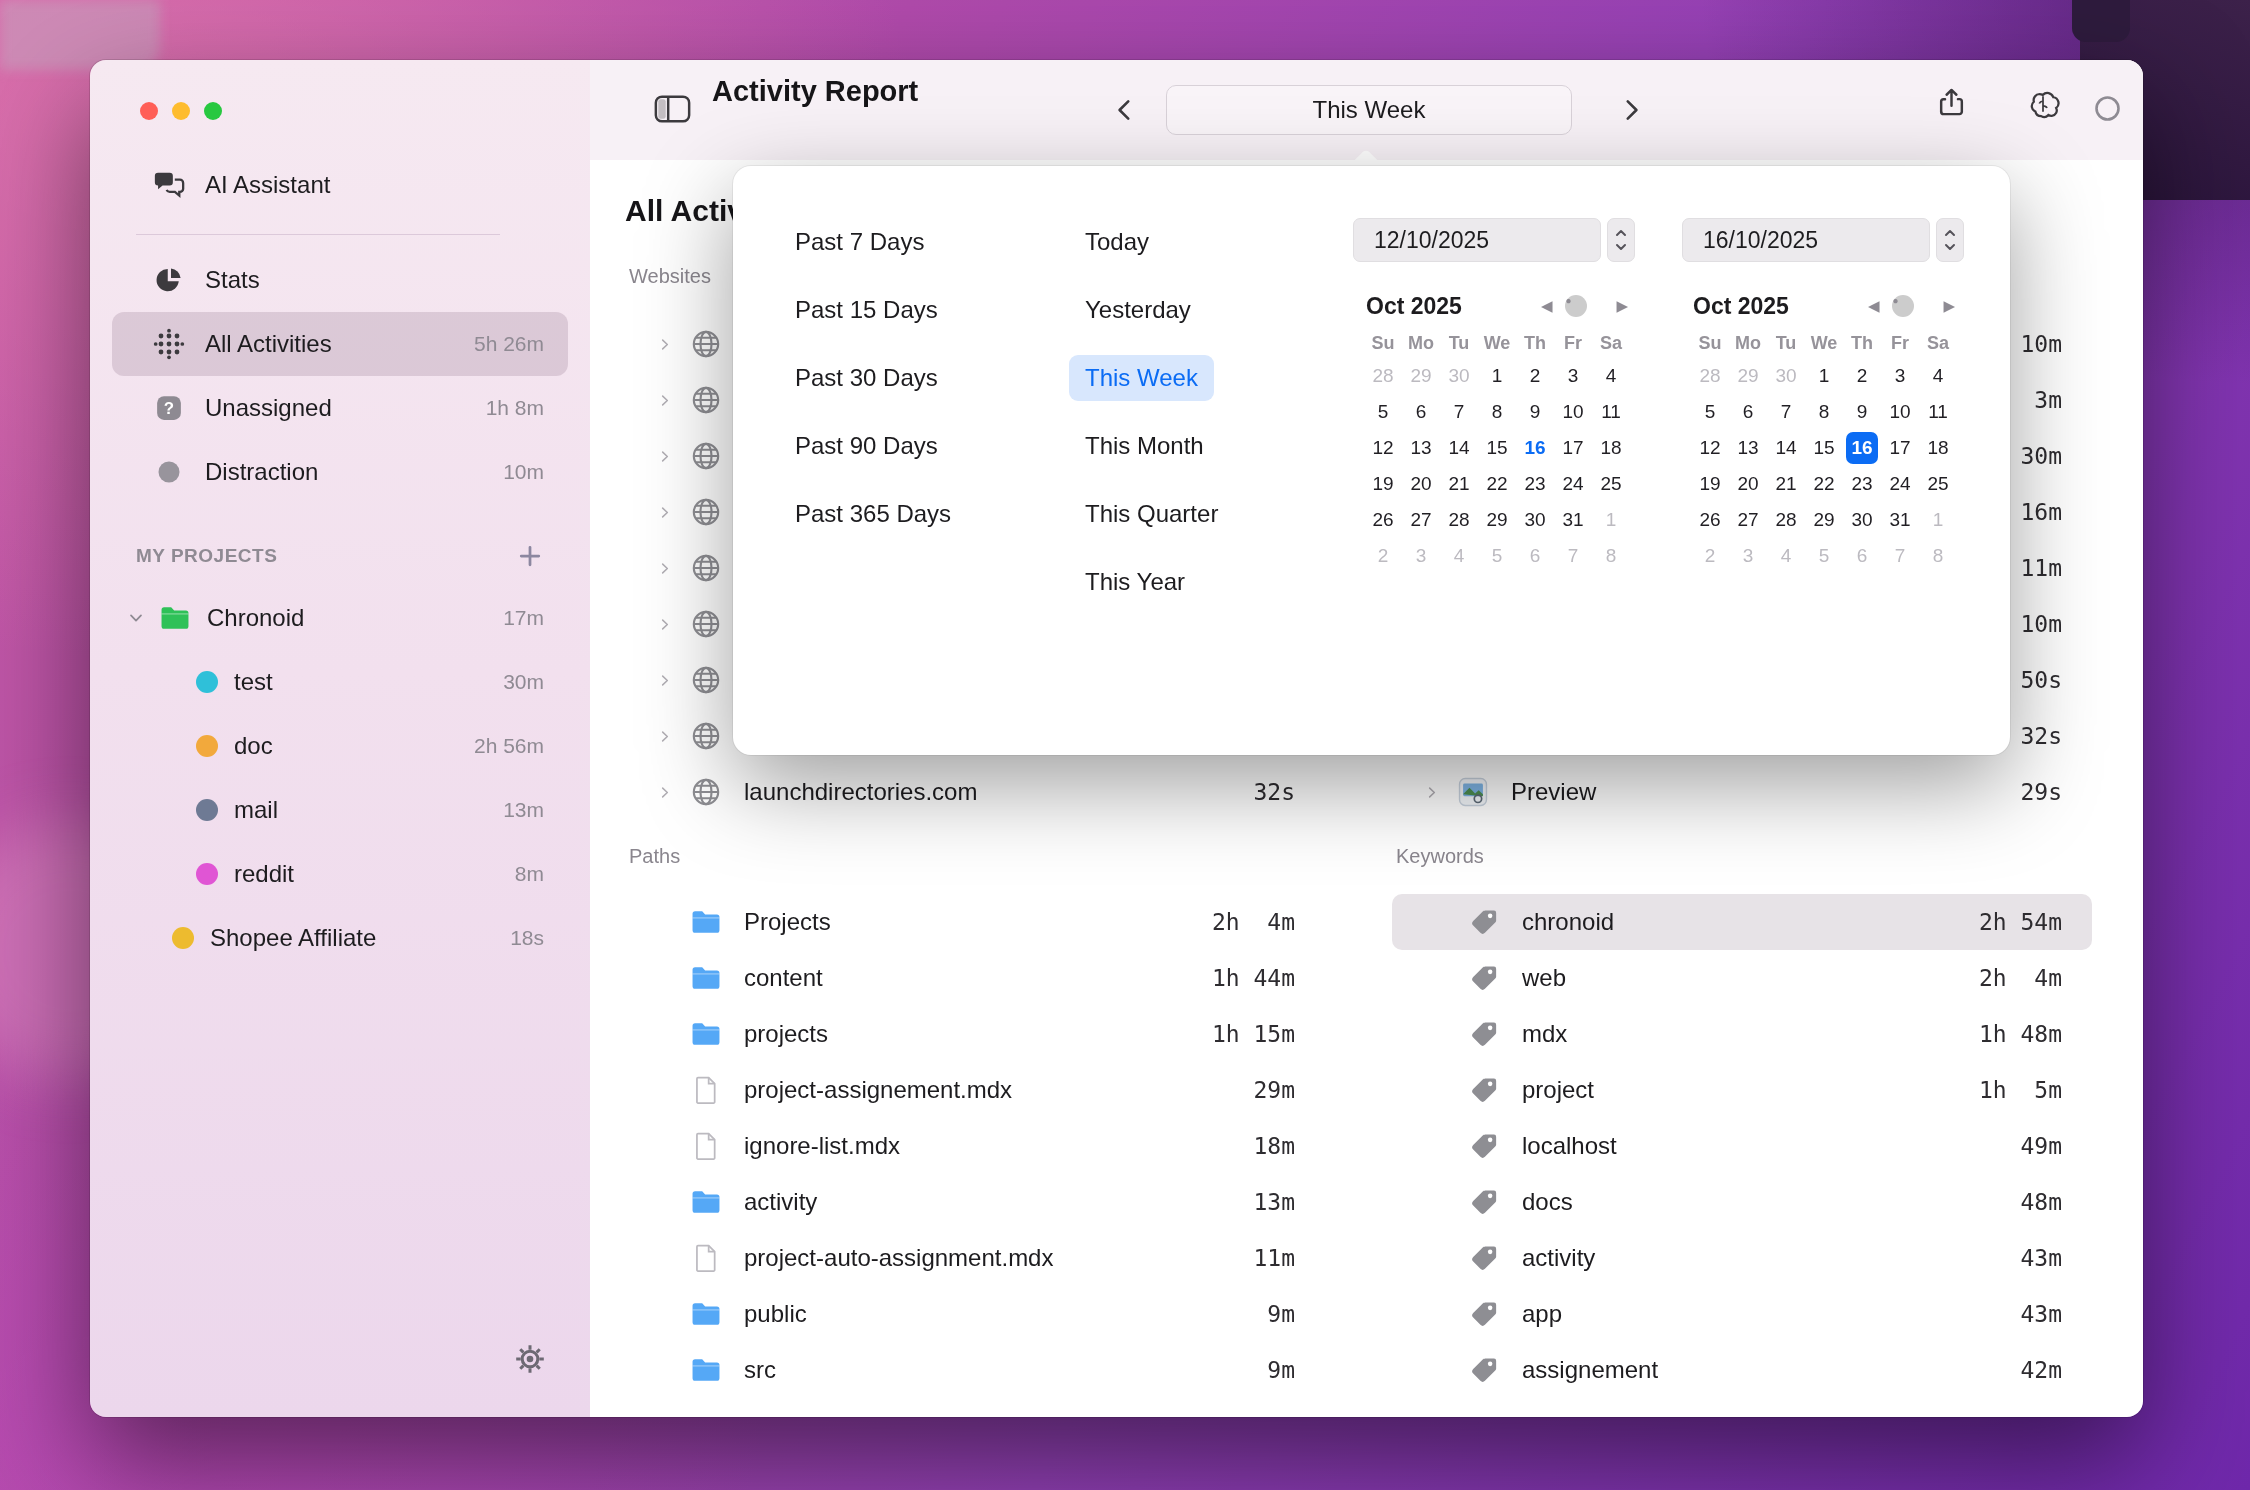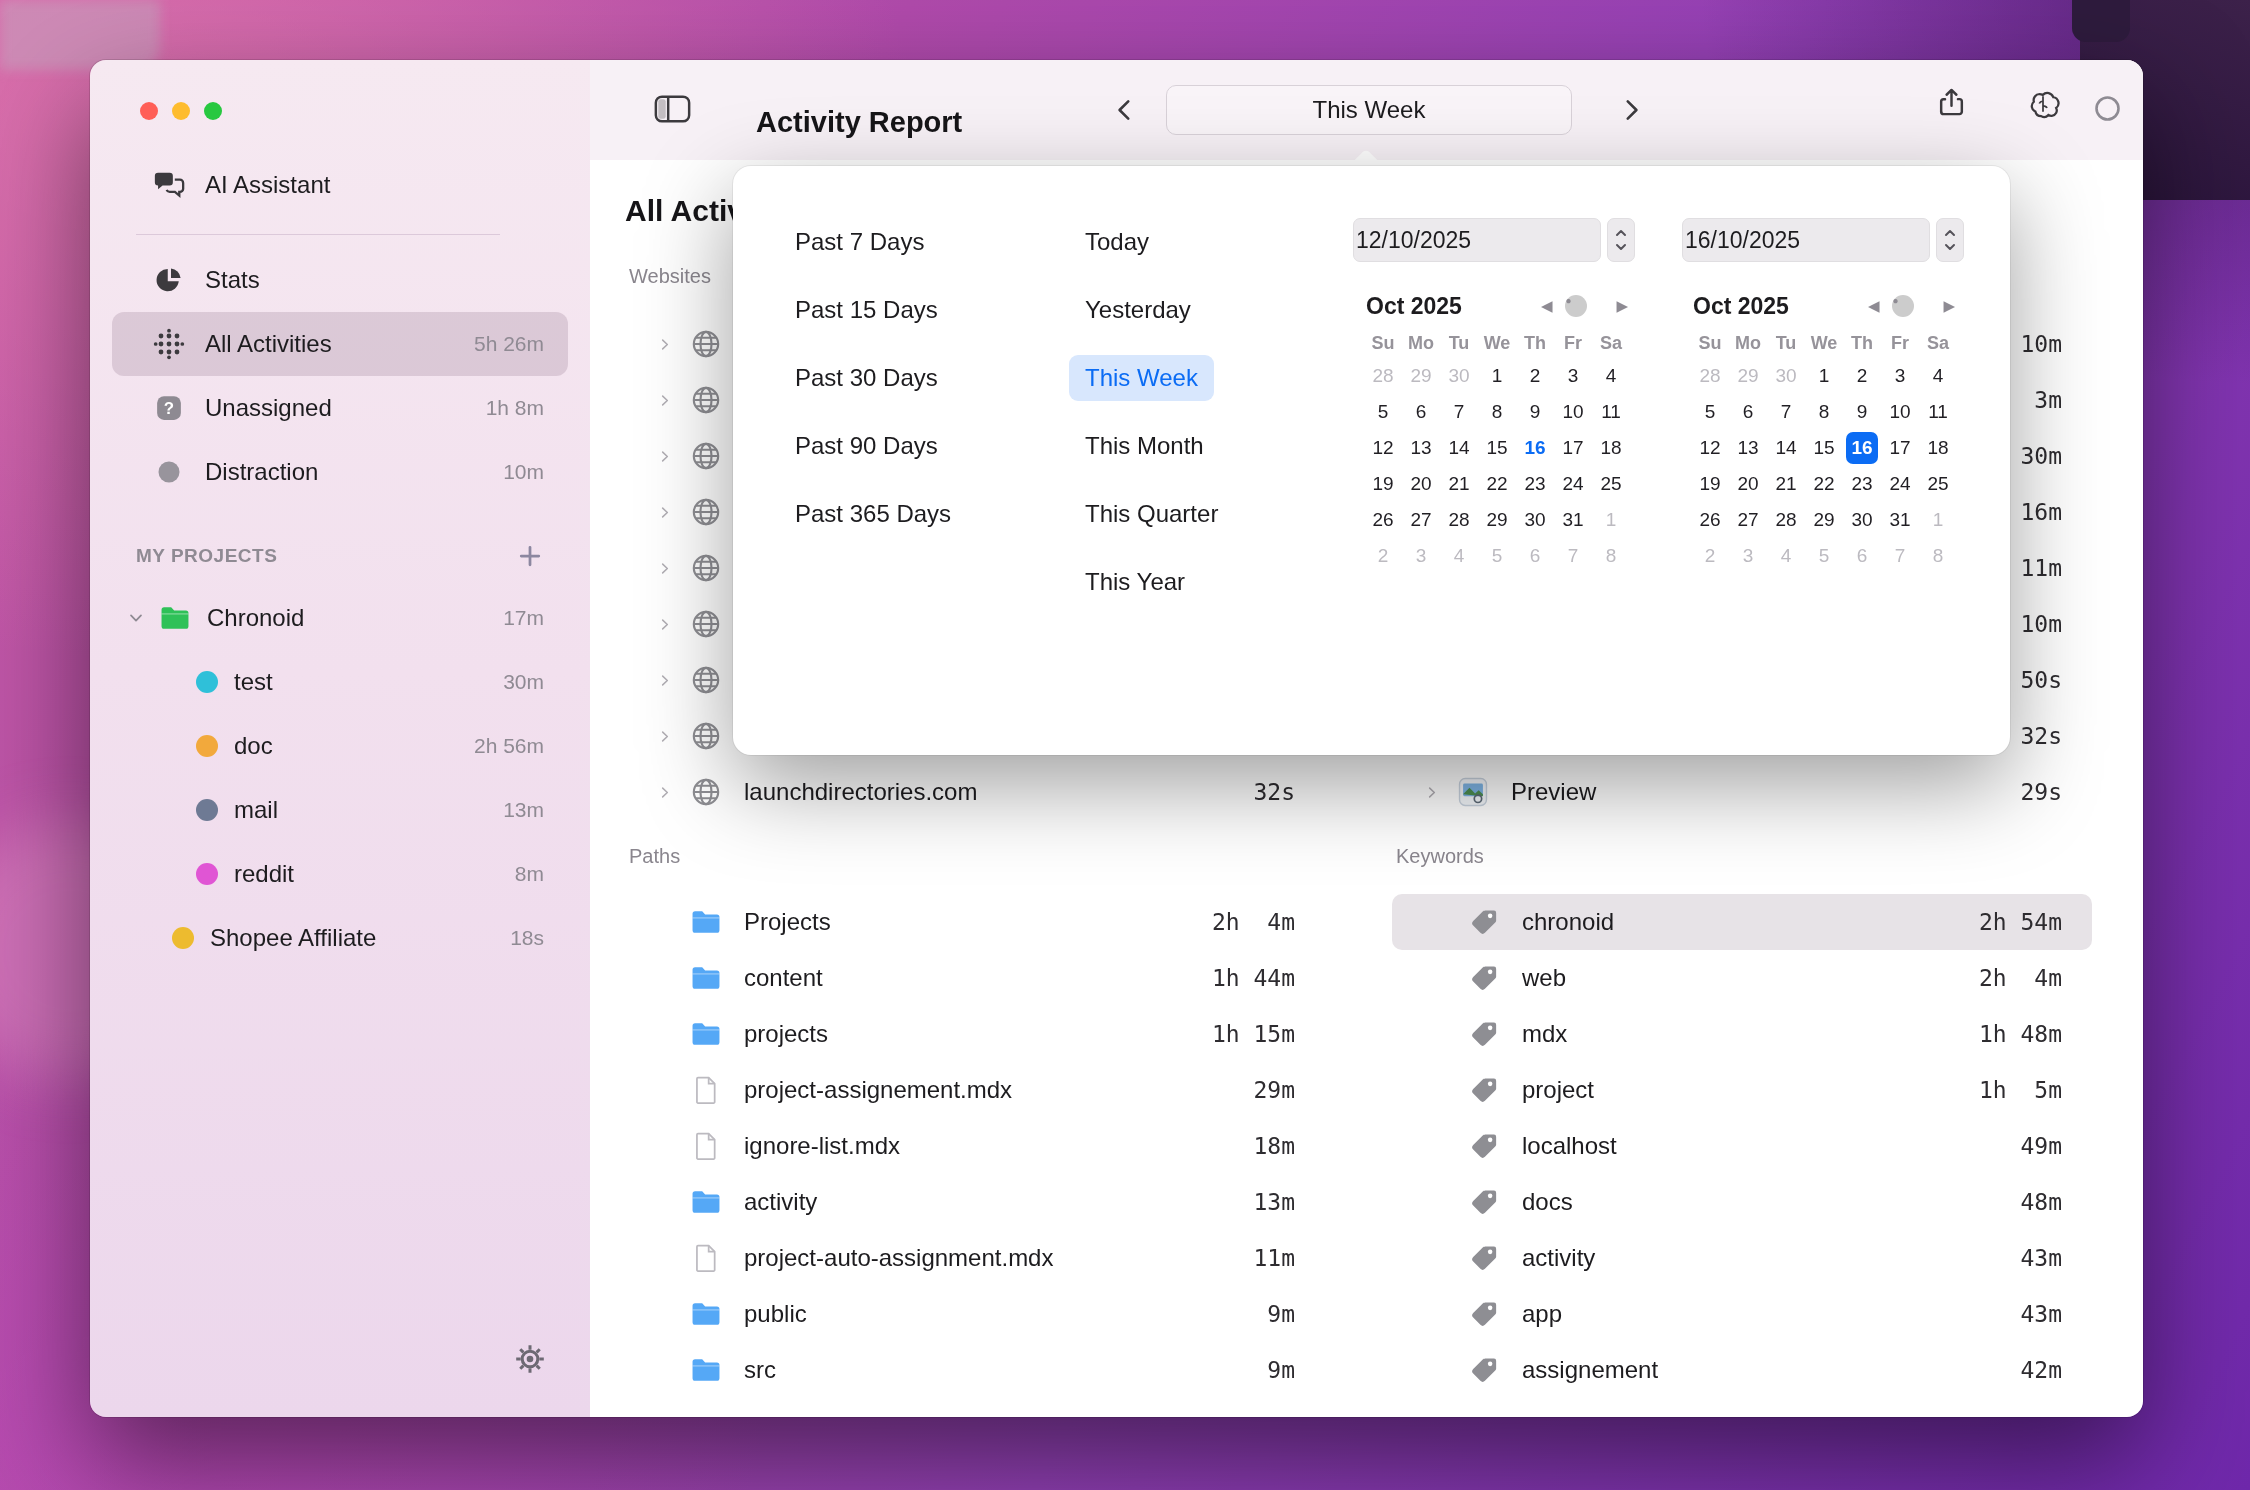--- a/index.html
+++ b/index.html
@@ -51,21 +51,21 @@
   .srow.crow { padding-left:84px; }
   .srow.xrow { padding-left:60px; }
   .dot { width:22px; height:22px; border-radius:50%; margin-right:16px; flex:none; background:#ccc; }
 
   .gear { position:absolute; right:41px; bottom:39px; width:38px; height:38px; display:flex; align-items:center; justify-content:center; }
 
   
   .main { flex:1; position:relative; background:#fff; }
   .toolbar { height:100px; position:relative; background:#f7f1f6; }
   .tb-toggle { position:absolute; left:64px; top:34px; }
-  .tb-title { position:absolute; left:122px; top:46px; font-size:29px; font-weight:700; color:#161518;margin-left:44px; }
+  .tb-title { position:absolute; left:122px; top:15px; font-size:29px; font-weight:700; color:#161518; }
   .tb-chev { position:absolute; top:37px; }
   .tb-chev.back { left:522px; } .tb-chev.fwd { left:1028px; }
   .tb-range { position:absolute; left:576px; top:25px; width:406px; height:50px;
     background:#f9f4f8; border:1px solid #d8d1d8; border-radius:10px;
     display:flex; align-items:center; justify-content:center; font-size:24px; color:#1d1c1f; }
   .tb-share { position:absolute; left:1346px; top:27px; }
   .tb-brain { position:absolute; left:1438px; top:30px; }
   .tb-circle { position:absolute; left:1502px; top:33px; }
 
   .content { padding:34px 0 0 35px; }
@@ -100,21 +100,21 @@
   .pop-panel { position:relative; margin-top:16px; height:589px; background:#fff; border-radius:18px;
     box-shadow:0 0 0 1px rgba(0,0,0,.06), 0 30px 90px rgba(0,0,0,.38); }
   .q-col { position:absolute; top:42px; }
   .q-col.c1 { left:62px; } .q-col.c2 { left:352px; }
   .q-item { height:68px; display:flex; align-items:center; font-size:24px; color:#1d1c1f; white-space:nowrap; }
   .q-label { padding:9px 16px; margin-left:-16px; border-radius:9px; }
   .q-label.sel { background:#d8e7fd; color:#0b6cf4; }
 
   .dates { position:absolute; left:620px; top:52px; display:flex; align-items:center; }
   .dfield { width:248px; height:44px; background:#eceaed; border:1px solid #e0dee1; border-radius:7px;
-    display:flex; align-items:center; padding-left:2px; font-size:23px; color:#1d1c1f; }
+    display:flex; align-items:center; padding-left:20px; font-size:23px; color:#1d1c1f; }
   .stepper { width:28px; height:44px; background:#eceaed; border:1px solid #e0dee1; border-radius:7px;
     margin-left:6px; display:flex; align-items:center; justify-content:center; }
   .dfield.end { margin-left:47px; }
 
   .cal { position:absolute; top:118px; width:266px; }
   .cal.c1 { left:631px; } .cal.c2 { left:958px; }
   .cal-head { height:44px; display:flex; align-items:center; justify-content:space-between; padding:0 2px; }
   .cal-month { font-size:23px; font-weight:700; color:#1d1c1f; }
   .cal-nav { display:flex; align-items:center; gap:13px; color:#8e8b93; }
   .nav { font-size:15px; } .nav.dot { font-size:10px; }

